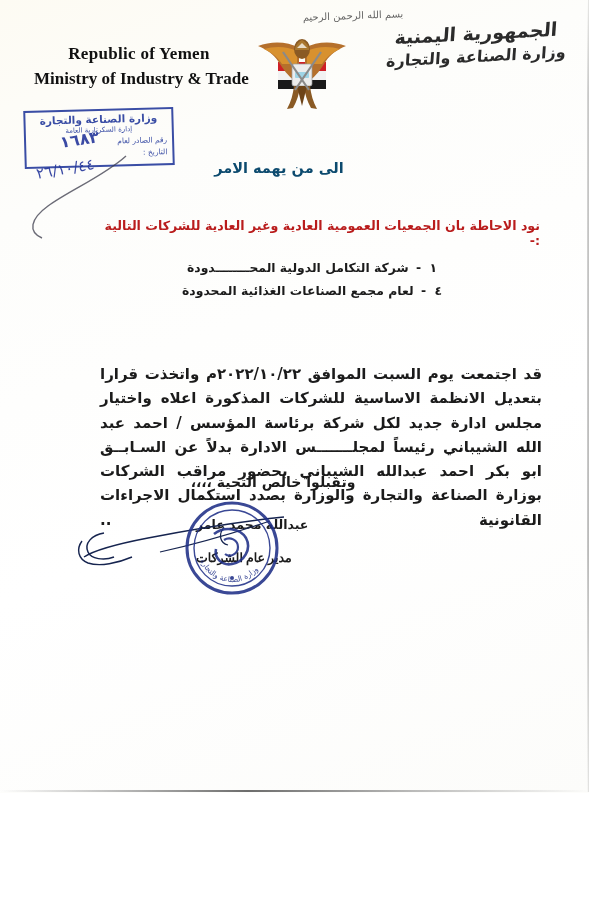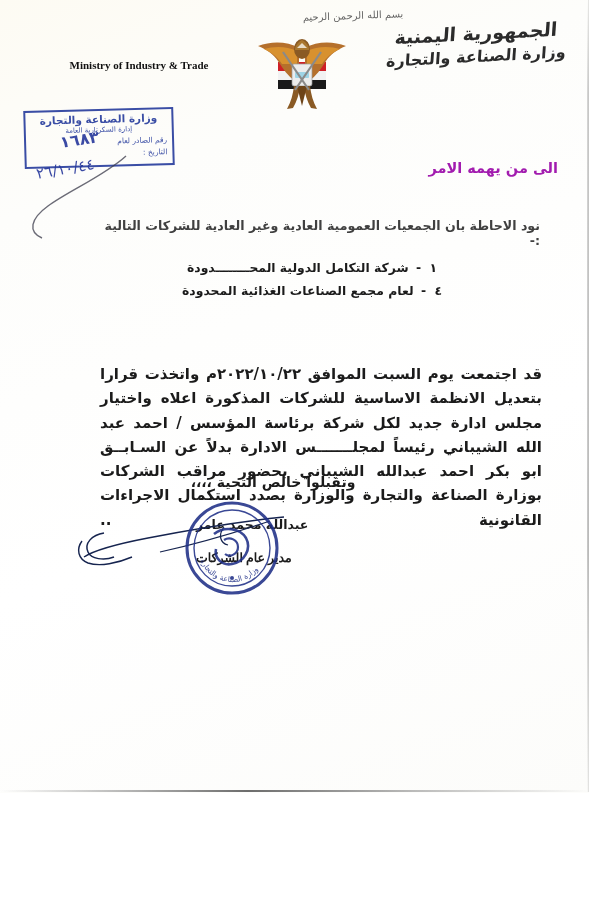--- a/index.html
+++ b/index.html
@@ -68,23 +68,23 @@
     text-align: center;
     color: #111;
   }
   .hdr-en .line1 {
     font-size: 17px;
     font-weight: bold;
     letter-spacing: .3px;
     white-space: nowrap;
   }
   .hdr-en .line2 {
-    font-size: 11px;
-    font-weight: bold;
-    margin-top: 15px;
+    font-size: 17px;
+    font-weight: bold;
+    margin-top: 5px;
     white-space: nowrap;
   }
 
   .basmala {
     position: absolute;
     left: 288px;
     top: 10px;
     width: 130px;
     text-align: center;
     font-family: "DejaVu Sans", sans-serif;
@@ -168,40 +168,40 @@
     transform: rotate(-10deg);
     opacity: .9;
   }
   .pen-swoosh { position: absolute; left: 8px; top: 150px; width: 130px; height: 90px; }
 
   
   .addressee {
     position: absolute;
     left: 0; right: 0;
     top: 160px;
-    text-align: right;
+    text-align: center;
     direction: rtl;
     font-family: "DejaVu Sans", sans-serif;
     font-size: 14.5px;
     font-weight: bold;
-    color: #a21caf;
+    color: #0c4a6e;
     padding-right: 42px;
   }
 
   .intro {
     position: absolute;
     left: 100px;
     top: 218px;
     width: 440px;
     direction: rtl;
     text-align: right;
     font-family: "DejaVu Sans", sans-serif;
     font-size: 12.6px;
     font-weight: bold;
-    color: #404040;
+    color: #b91c1c;
   }
 
   .company-list {
     position: absolute;
     left: 100px;
     top: 248px;
     width: 440px;
     direction: rtl;
     font-family: "DejaVu Sans", sans-serif;
     font-size: 12.4px;
@@ -286,20 +286,21 @@
 <body>
 
 <div id="page">
 
   <div class="sheet"></div>
   <div class="edge-right"></div>
   <div class="gutter"></div>
   <div class="bottom-blank"></div>
 
   <div class="hdr-en">
+    <div class="line1">Republic of Yemen</div>
     <div class="line2">Ministry of Industry &amp; Trade</div>
   </div>
 
   <div class="basmala">بسم الله الرحمن الرحيم</div>
 
   <svg class="emblem" viewBox="0 0 110 88">
     <g>
 
       <rect x="31" y="38" width="48" height="9" fill="#cf2027"></rect>
       <rect x="31" y="47" width="48" height="9" fill="#f2f2f2"></rect>

